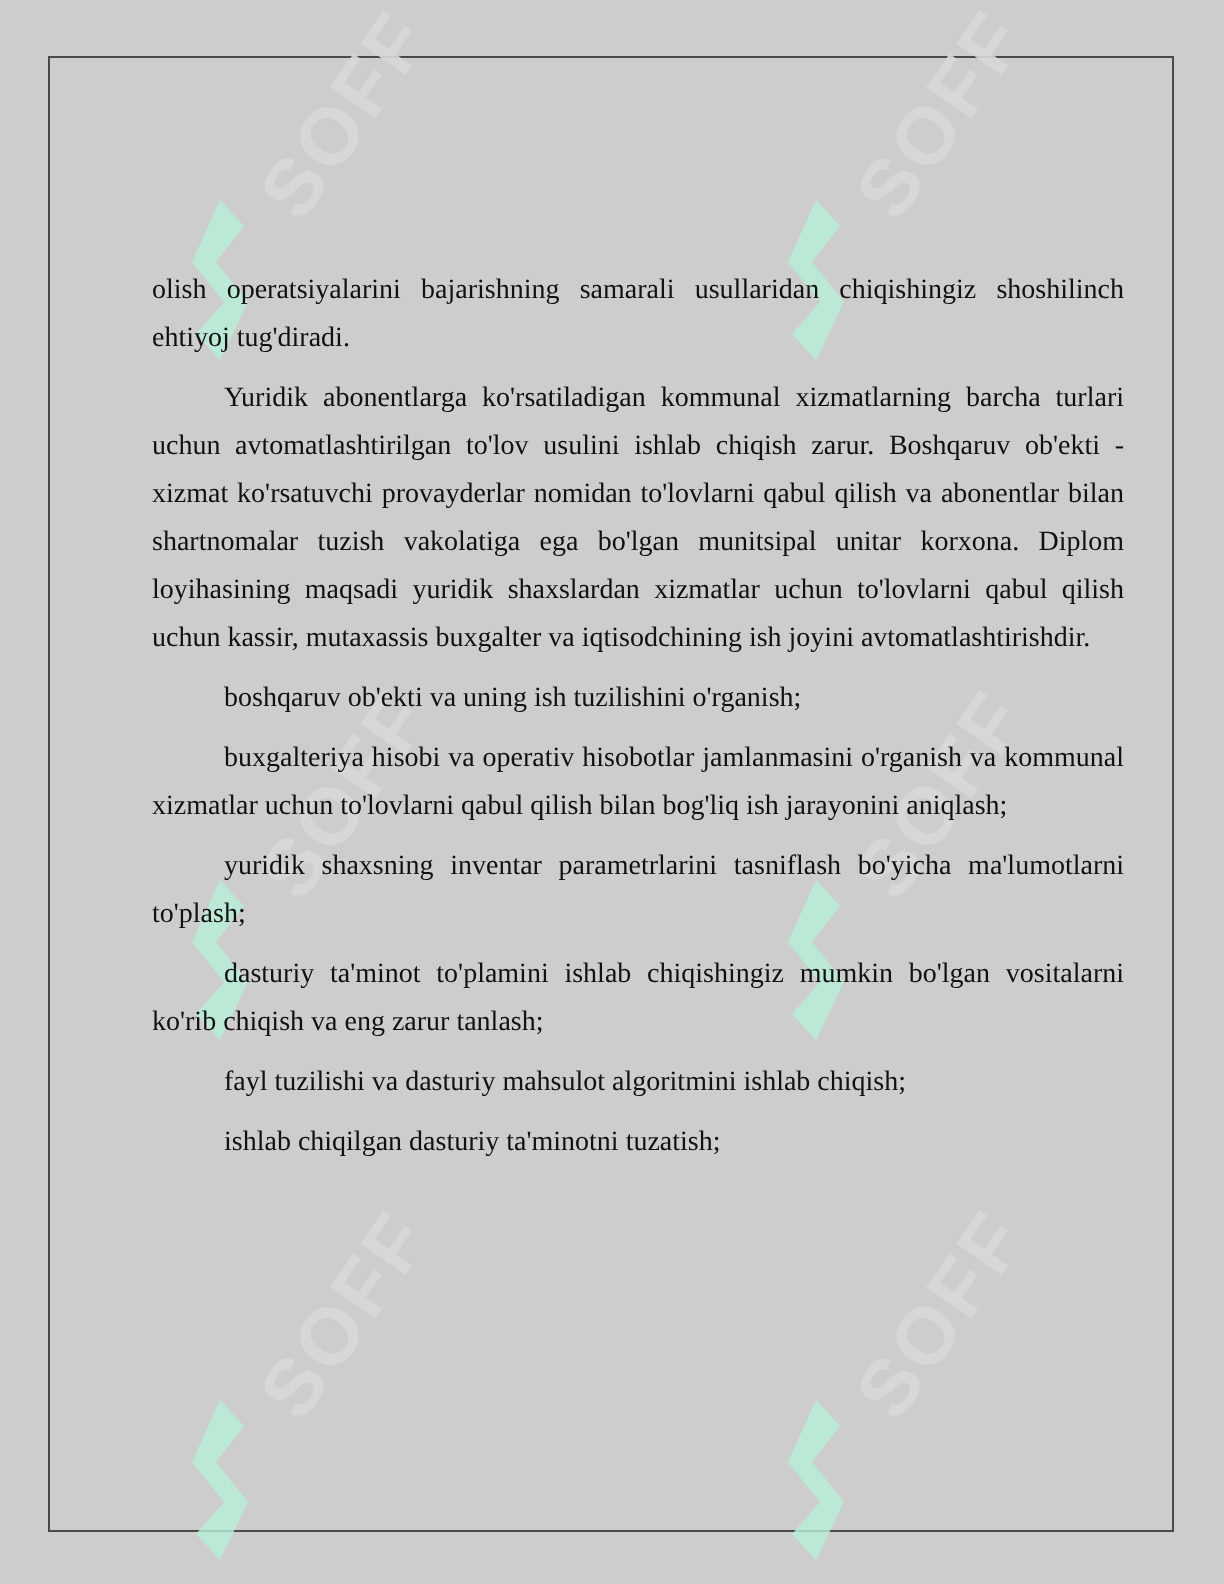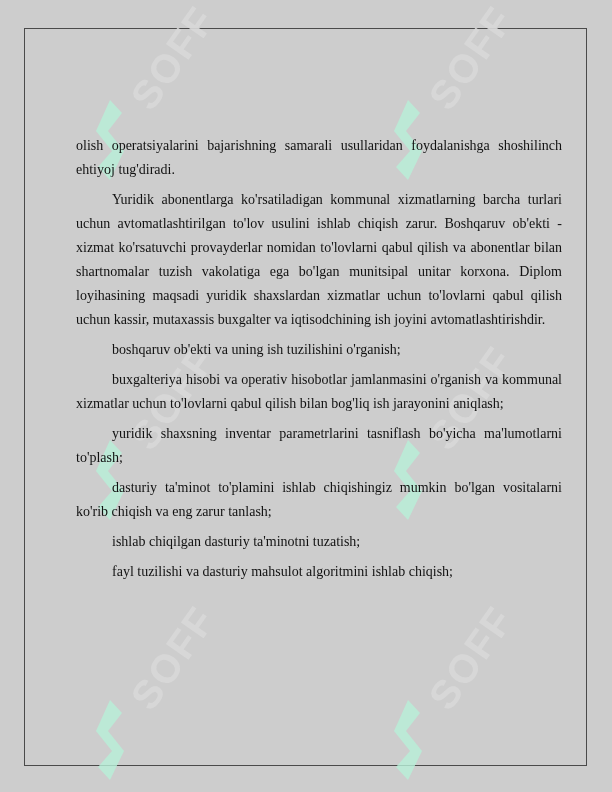--- a/index.html
+++ b/index.html
@@ -102,21 +102,21 @@
   <span class="wm-text">SOFF</span>
 </div>
 <div class="watermark" style="left:378px; top:640px;">
   <svg class="wm-logo" viewBox="0 0 60 90">
       <path d="M30 5 L42 18 L28 36 L44 56 L30 85 L18 72 L32 56 L16 36 Z" fill="#b8f0d8" opacity="0.8"></path>
     </svg>
   <span class="wm-text">SOFF</span>
 </div>
 
 <div class="content">
-  <p>olish operatsiyalarini bajarishning samarali usullaridan foydalanishga shoshilinch ehtiyoj tug'diradi.</p>
+  <p>olish operatsiyalarini bajarishning samarali usullaridan chiqishingiz shoshilinch ehtiyoj tug'diradi.</p>
   <p class="indent">Yuridik abonentlarga ko'rsatiladigan kommunal xizmatlarning barcha turlari uchun avtomatlashtirilgan to'lov usulini ishlab chiqish zarur. Boshqaruv ob'ekti - xizmat ko'rsatuvchi provayderlar nomidan to'lovlarni qabul qilish va abonentlar bilan shartnomalar tuzish vakolatiga ega bo'lgan munitsipal unitar korxona. Diplom loyihasining maqsadi yuridik shaxslardan xizmatlar uchun to'lovlarni qabul qilish uchun kassir, mutaxassis buxgalter va iqtisodchining ish joyini avtomatlashtirishdir.</p>
   <p class="indent">boshqaruv ob'ekti va uning ish tuzilishini o'rganish;</p>
   <p class="indent">buxgalteriya hisobi va operativ hisobotlar jamlanmasini o'rganish va kommunal xizmatlar uchun to'lovlarni qabul qilish bilan bog'liq ish jarayonini aniqlash;</p>
   <p class="indent">yuridik shaxsning inventar parametrlarini tasniflash bo'yicha ma'lumotlarni to'plash;</p>
   <p class="indent">dasturiy ta'minot to'plamini ishlab chiqishingiz mumkin bo'lgan vositalarni ko'rib chiqish va eng zarur tanlash;</p>
+  <p class="indent">fayl tuzilishi va dasturiy mahsulot algoritmini ishlab chiqish;</p>
   <p class="indent">ishlab chiqilgan dasturiy ta'minotni tuzatish;</p>
-  <p class="indent">fayl tuzilishi va dasturiy mahsulot algoritmini ishlab chiqish;</p>
 </div>
 
 </body></html>

